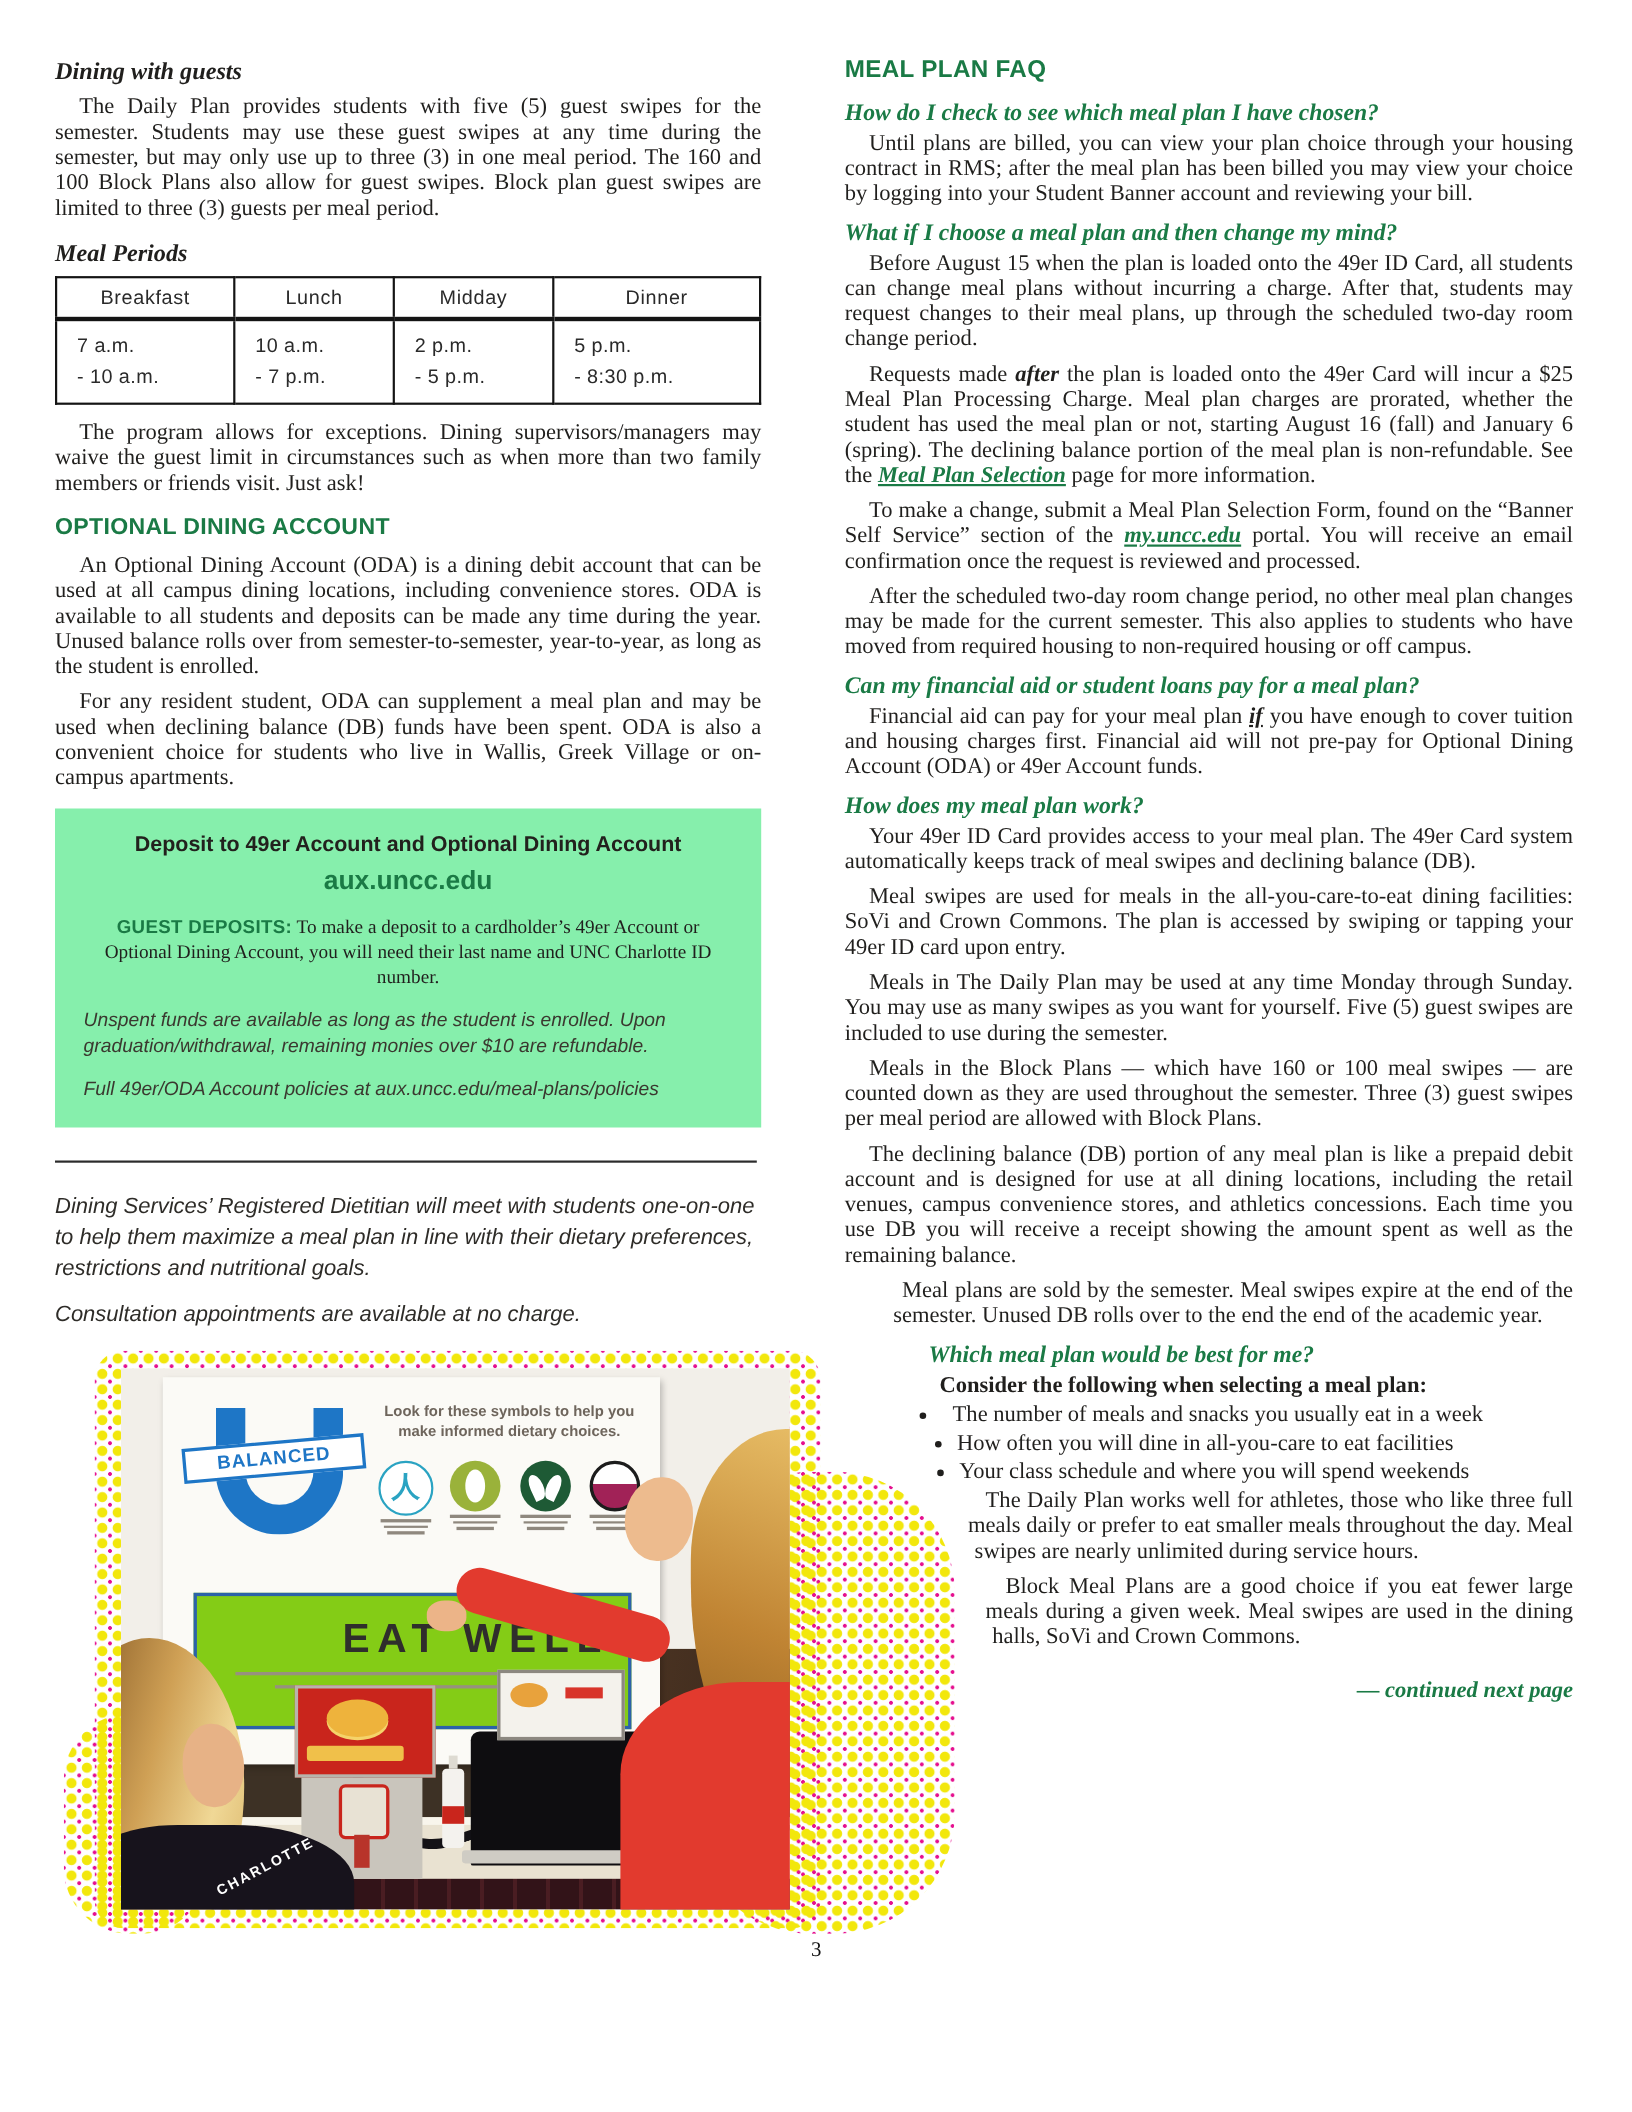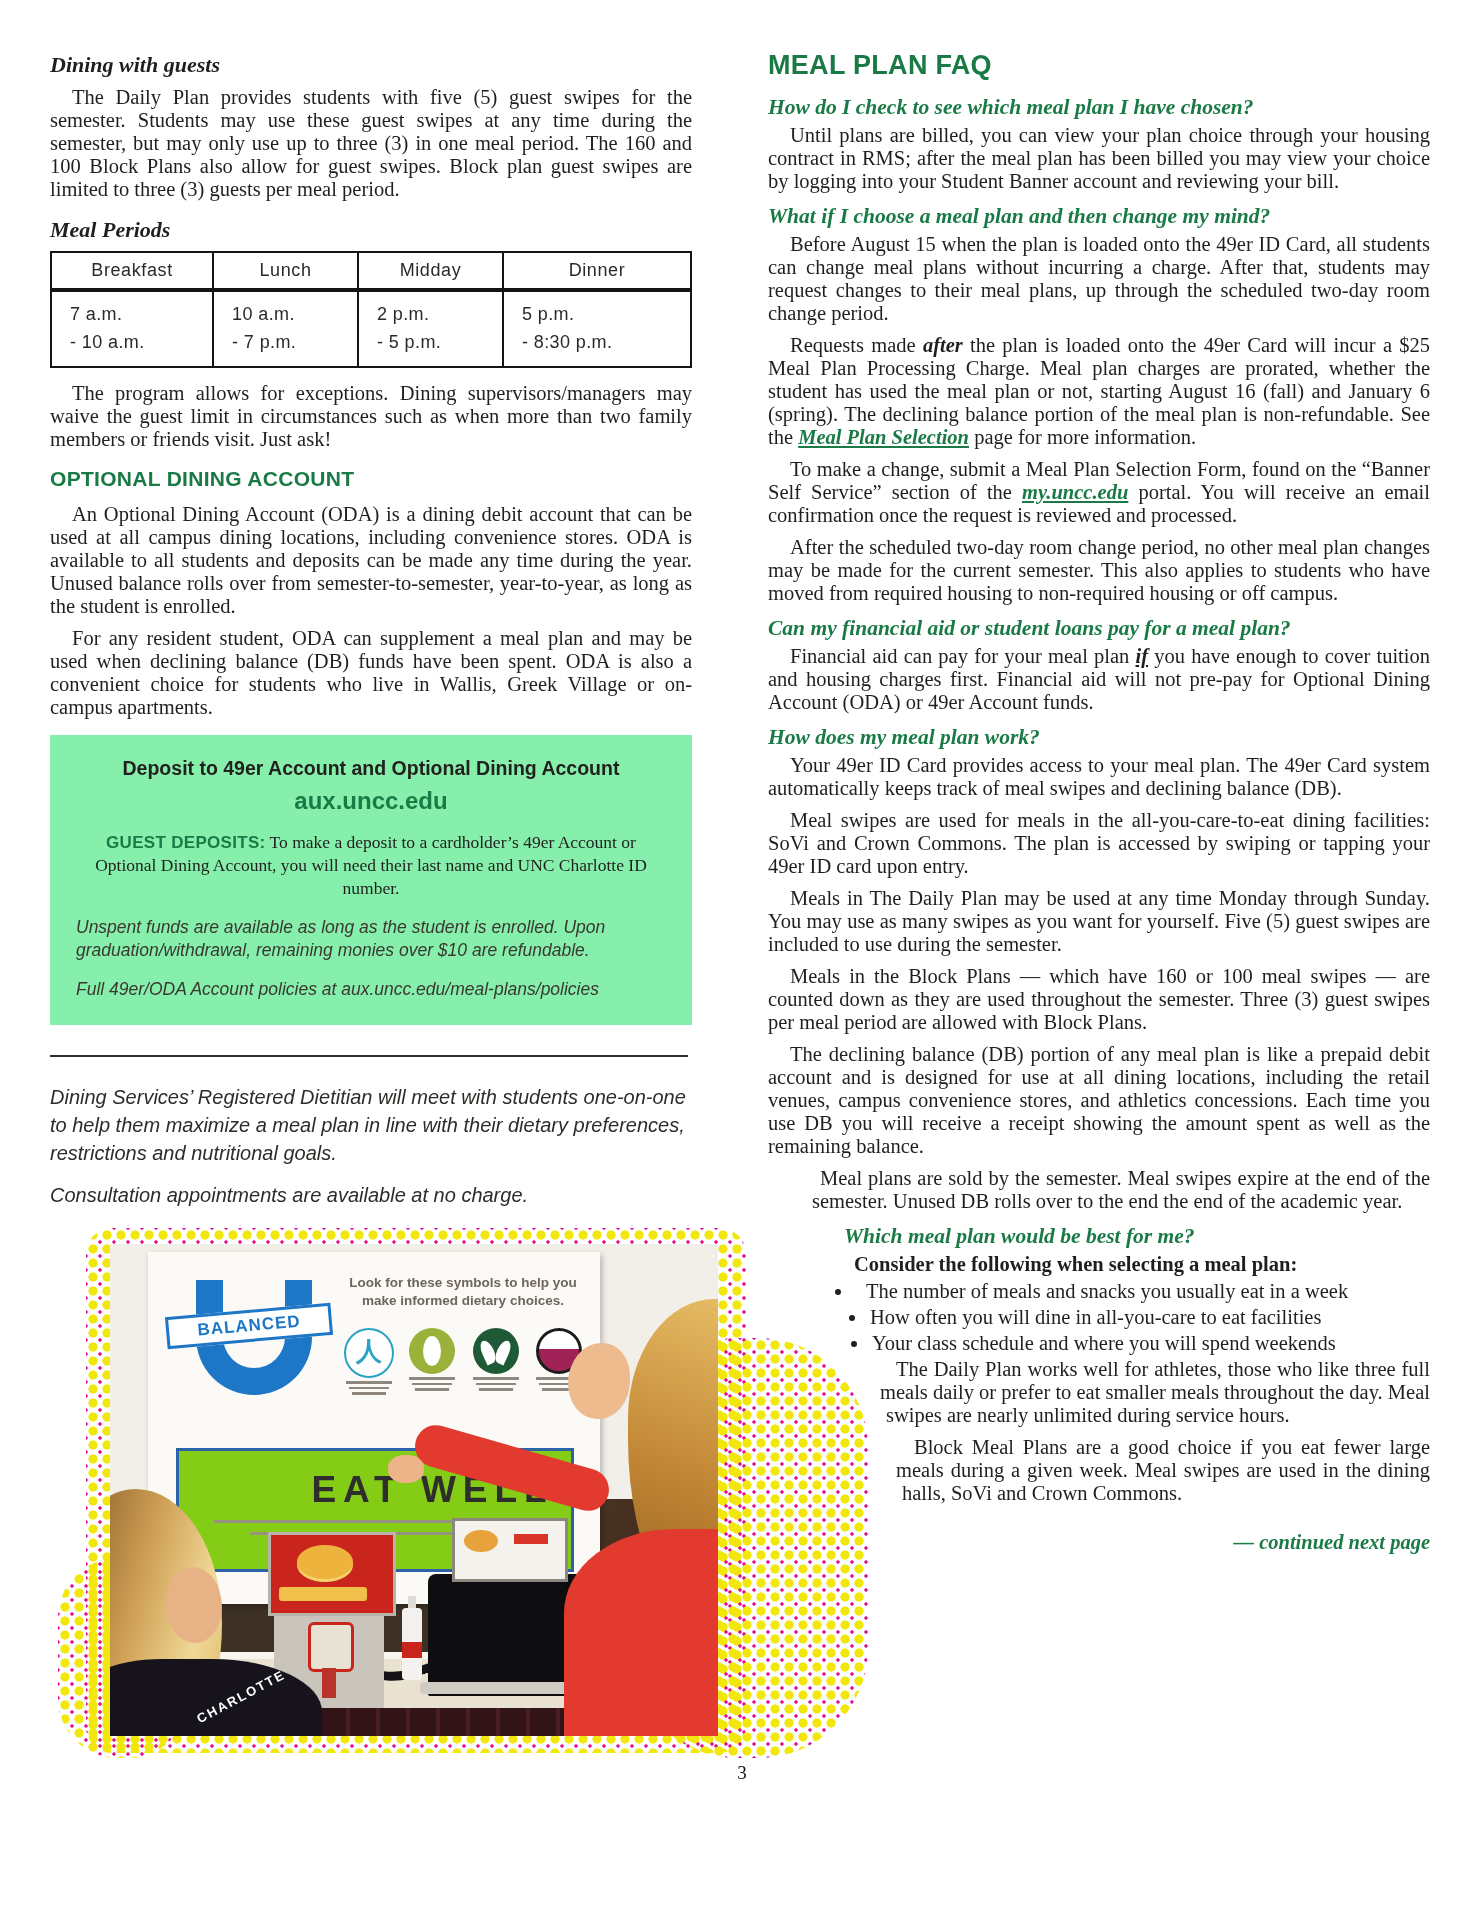--- a/index.html
+++ b/index.html
@@ -10,21 +10,21 @@
   .col-right{position:absolute;left:768px;top:50px;width:662px;}
   p{margin:0;}
   .body{font-size:20.5px;line-height:23px;text-align:justify;}
   .ind{text-indent:22px;}
   .mb{margin-bottom:9px;}
   .ital-head{font-family:"Liberation Serif",serif;font-style:italic;font-weight:bold;
              font-size:22px;line-height:26px;margin:0 0 8px 0;}
   .green-head{font-family:"Liberation Sans",sans-serif;font-weight:bold;color:#1a7a45;
               font-size:21px;letter-spacing:.3px;margin:16px 0 12px 0;}
   .faq-title{font-family:"Liberation Sans",sans-serif;font-weight:bold;color:#1a7a45;
-             font-size:27px;letter-spacing:.3px;margin:0 0 14px 0;}
+             font-size:22px;letter-spacing:.3px;margin:0 0 14px 0;}
   .question{font-style:italic;font-weight:bold;color:#1a7a45;font-size:21.5px;
             line-height:25px;margin:11px 0 4px 0;}
   .em-bi{font-weight:bold;font-style:italic;}
   .em-biu{font-weight:bold;font-style:italic;text-decoration:underline;}
   a.glink{color:#1a7a45;font-weight:bold;font-style:italic;text-decoration:underline;cursor:pointer;}
   
   table.meals{border-collapse:collapse;width:100%;margin:6px 0 14px 0;
               font-family:"Liberation Sans",sans-serif;}
   table.meals th{border:2px solid #141414;border-bottom:4px solid #141414;font-weight:normal;
                  font-size:18px;letter-spacing:.6px;padding:7px 4px;color:#2a2a2a;}

